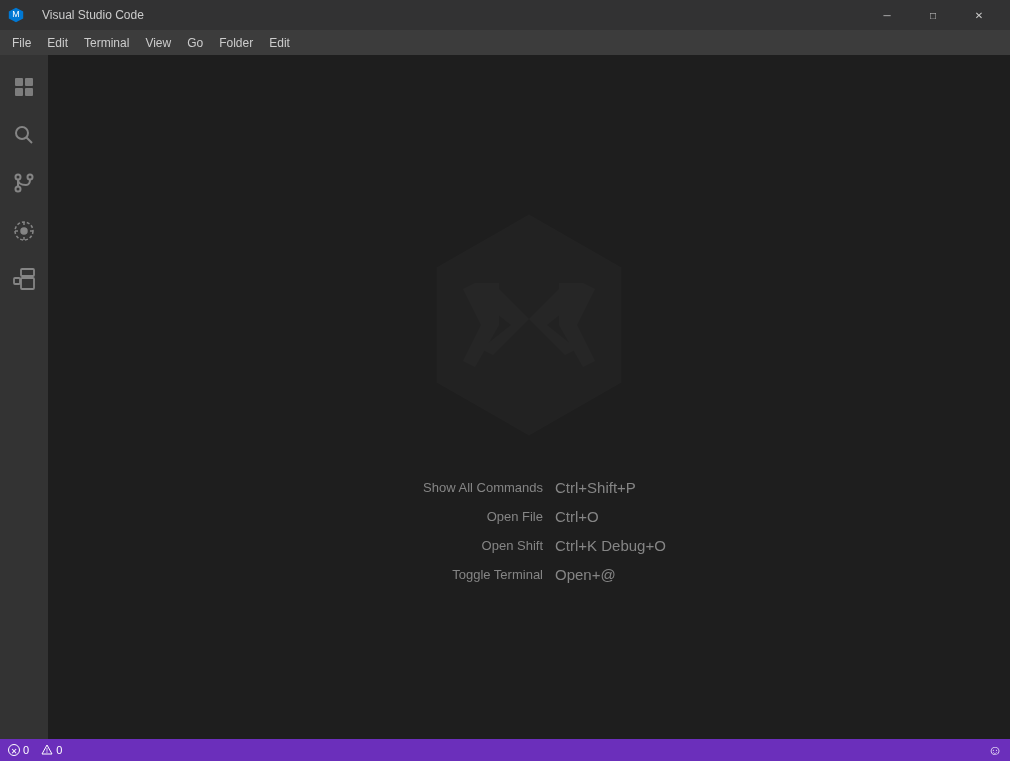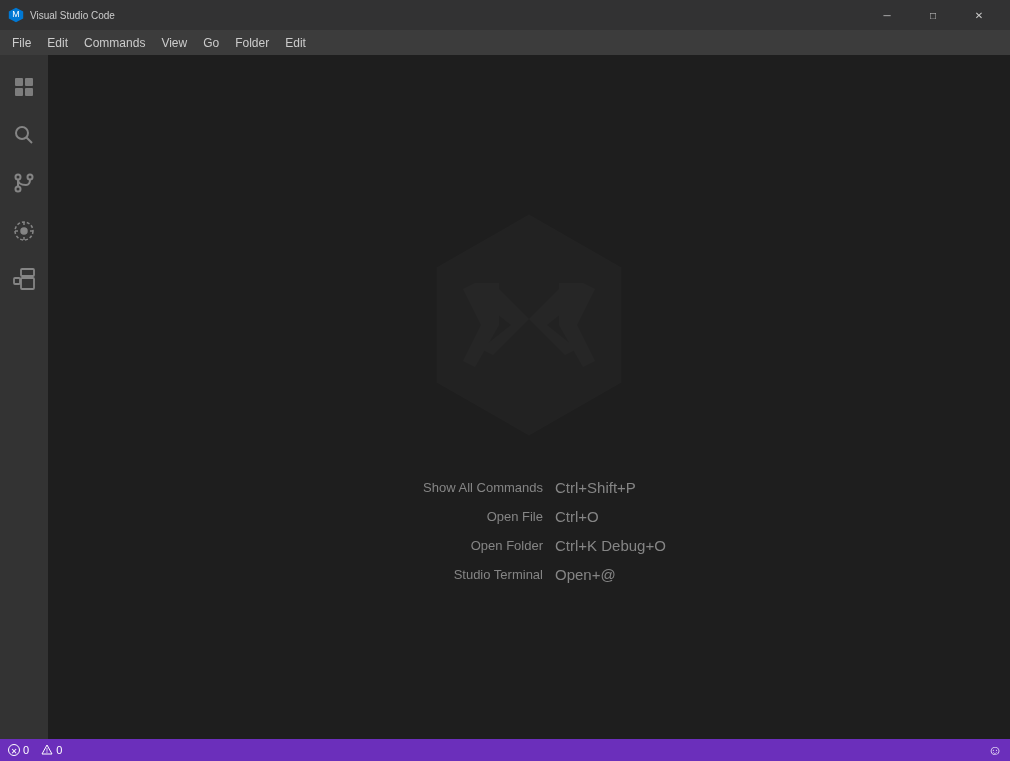--- a/index.html
+++ b/index.html
@@ -22,22 +22,23 @@
       padding: 0 8px;
       flex-shrink: 0;
     }
     #app-icon {
       width: 16px;
       height: 16px;
       margin-right: 6px;
     }
     #app-title {
       color: #cccccc;
-      font-size: 10px;
+      font-size: 12px;
       flex: 1;
+      margin-left: 12px;
     }
     #window-controls {
       display: flex;
       gap: 0;
     }
     .win-btn {
       width: 46px;
       height: 30px;
       display: flex;
       align-items: center;
@@ -178,21 +179,21 @@
   <div id="window-controls">
     <button class="win-btn">─</button>
     <button class="win-btn">□</button>
     <button class="win-btn" id="close-btn">✕</button>
   </div>
 </div>
 
 <div id="menu-bar">
   <span class="menu-item">File</span>
   <span class="menu-item">Edit</span>
-  <span class="menu-item">Commands</span>
+  <span class="menu-item">Terminal</span>
   <span class="menu-item">View</span>
   <span class="menu-item">Go</span>
   <span class="menu-item">Folder</span>
   <span class="menu-item">Edit</span>
 </div>
 
 <div id="main">
 
   <div id="activity-bar">
     <div class="activity-icon">
@@ -260,25 +261,25 @@
       <div id="shortcuts">
         <div class="shortcut-row">
           <span class="shortcut-label">Show All Commands</span>
           <span class="shortcut-key">Ctrl+Shift+P</span>
         </div>
         <div class="shortcut-row">
           <span class="shortcut-label">Open File</span>
           <span class="shortcut-key">Ctrl+O</span>
         </div>
         <div class="shortcut-row">
-          <span class="shortcut-label">Open Folder</span>
+          <span class="shortcut-label">Open Shift</span>
           <span class="shortcut-key">Ctrl+K Debug+O</span>
         </div>
         <div class="shortcut-row">
-          <span class="shortcut-label">Studio Terminal</span>
+          <span class="shortcut-label">Toggle Terminal</span>
           <span class="shortcut-key">Open+@</span>
         </div>
       </div>
     </div>
   </div>
 </div>
 
 <div id="status-bar">
   <div class="status-item">
     <svg width="12" height="12" viewBox="0 0 12 12">

